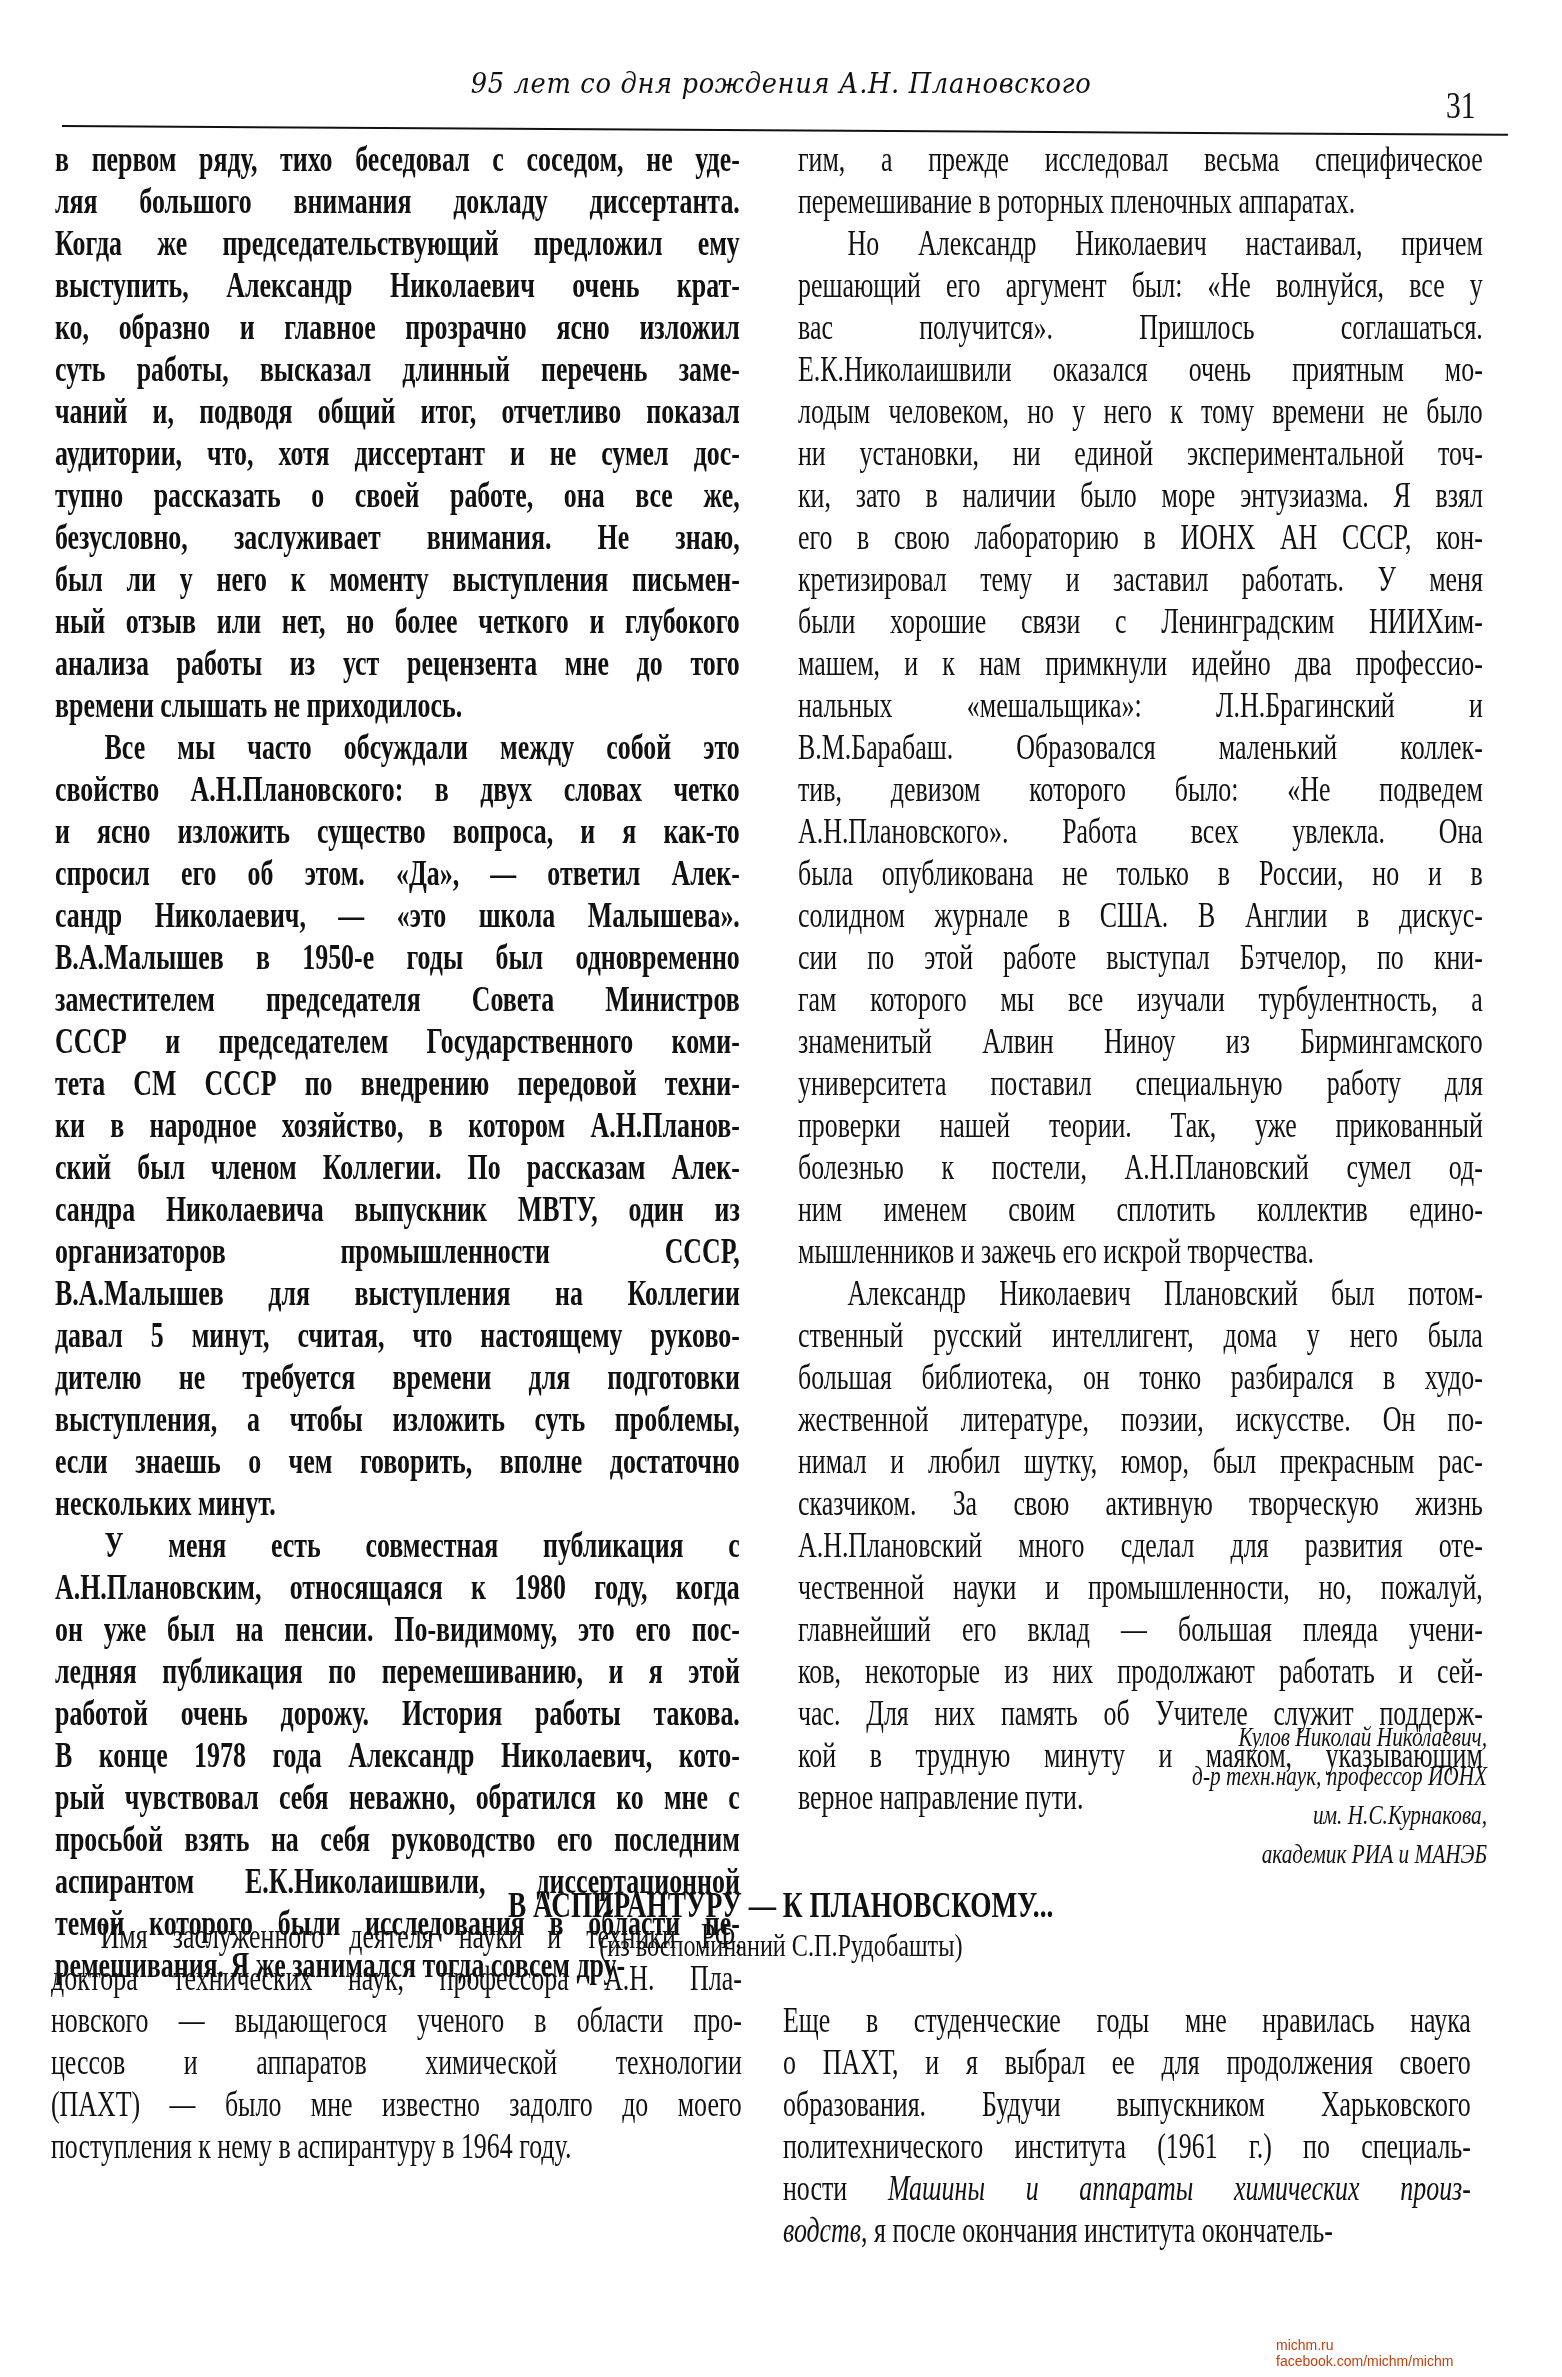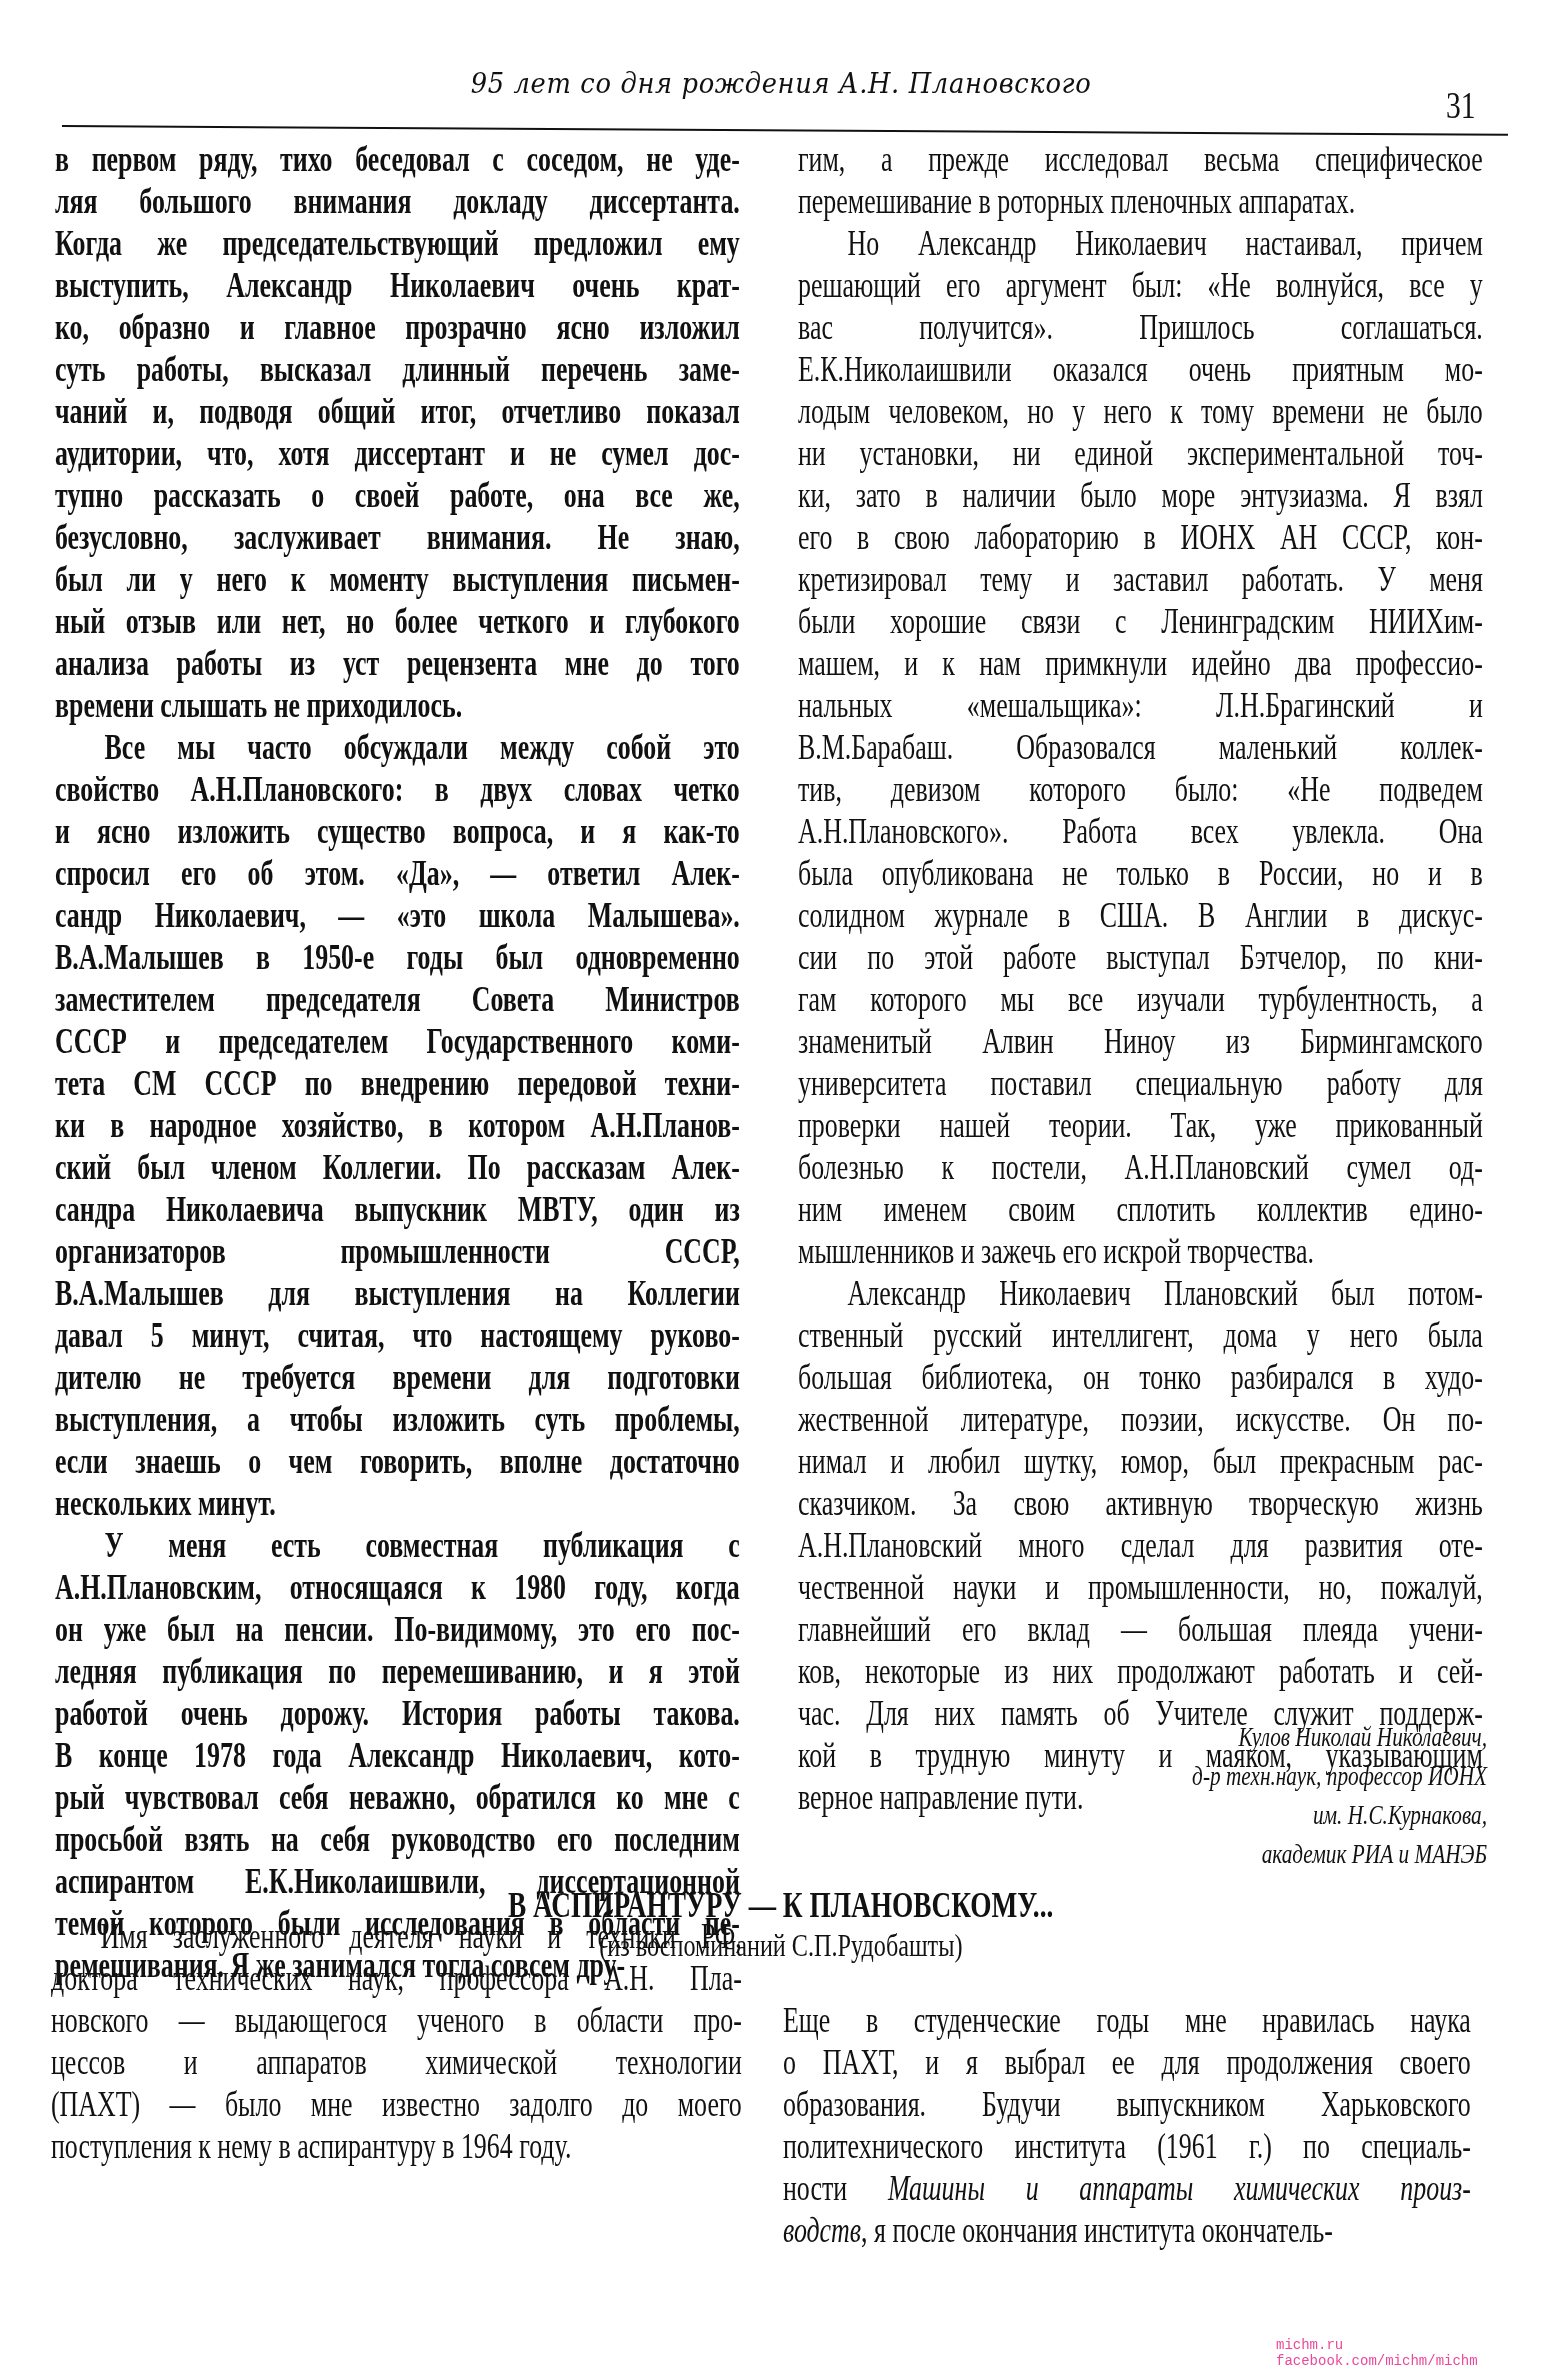--- a/index.html
+++ b/index.html
@@ -104,24 +104,24 @@
       width: 1562px;
       text-align: center;
       font-size: 31px;
     }
     #col-bot-left { left: 51px; top: 1916px; width: 691px; }
     #col-bot-right { left: 783px; top: 2000px; width: 688px; }
     .watermark {
       position: absolute;
       left: 1276px;
       top: 2338px;
-      font-family: Liberation Mono, monospace;
+      font-family: Liberation Sans, sans-serif;
       font-size: 14px;
       line-height: 15.6px;
-      color: #ec4899;
+      color: #c2410c;
     }
     em.it { font-style: italic; }
   </style>
 </head>
 <body>
 
 <div class="running-head">95 лет со дня рождения А.Н. Плановского</div>
 <div class="page-number">31</div>
 <div class="head-rule"></div>
 

